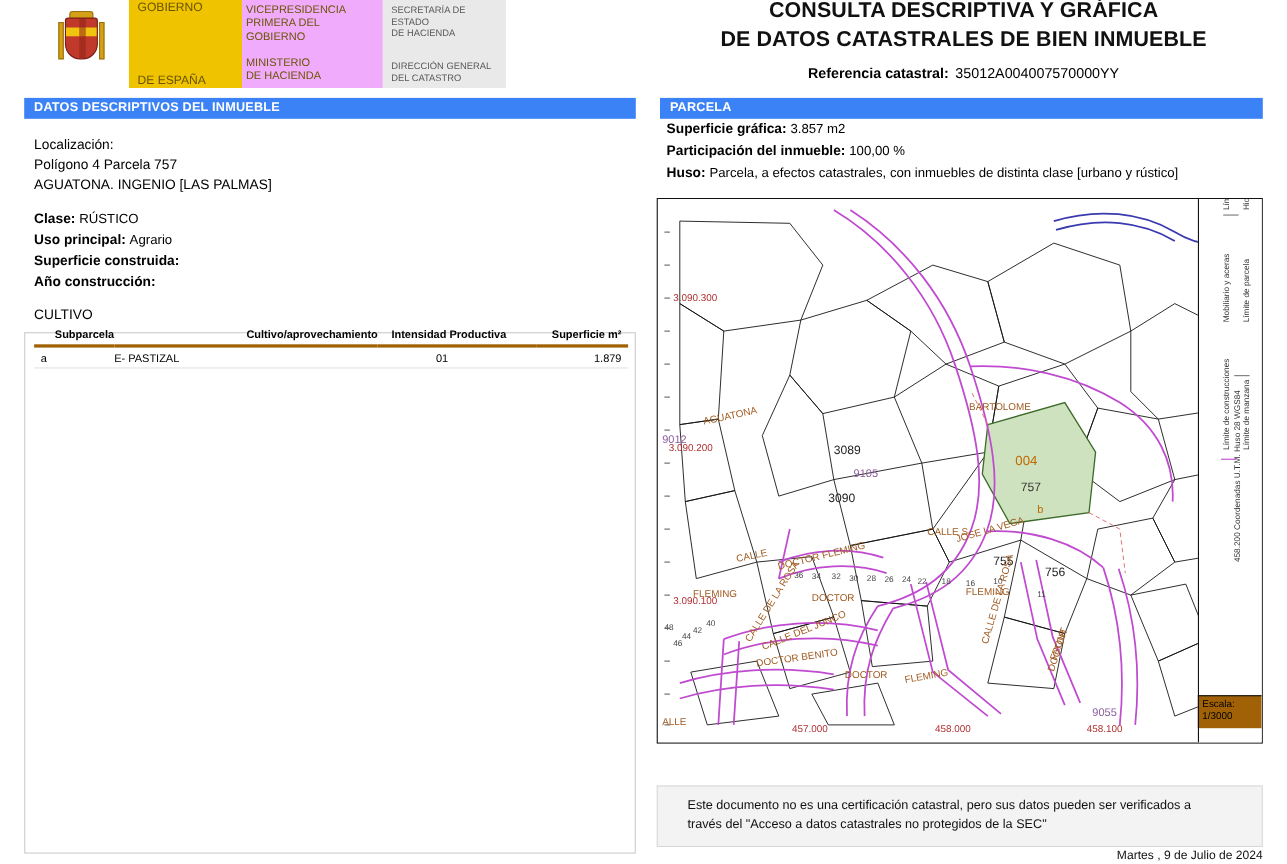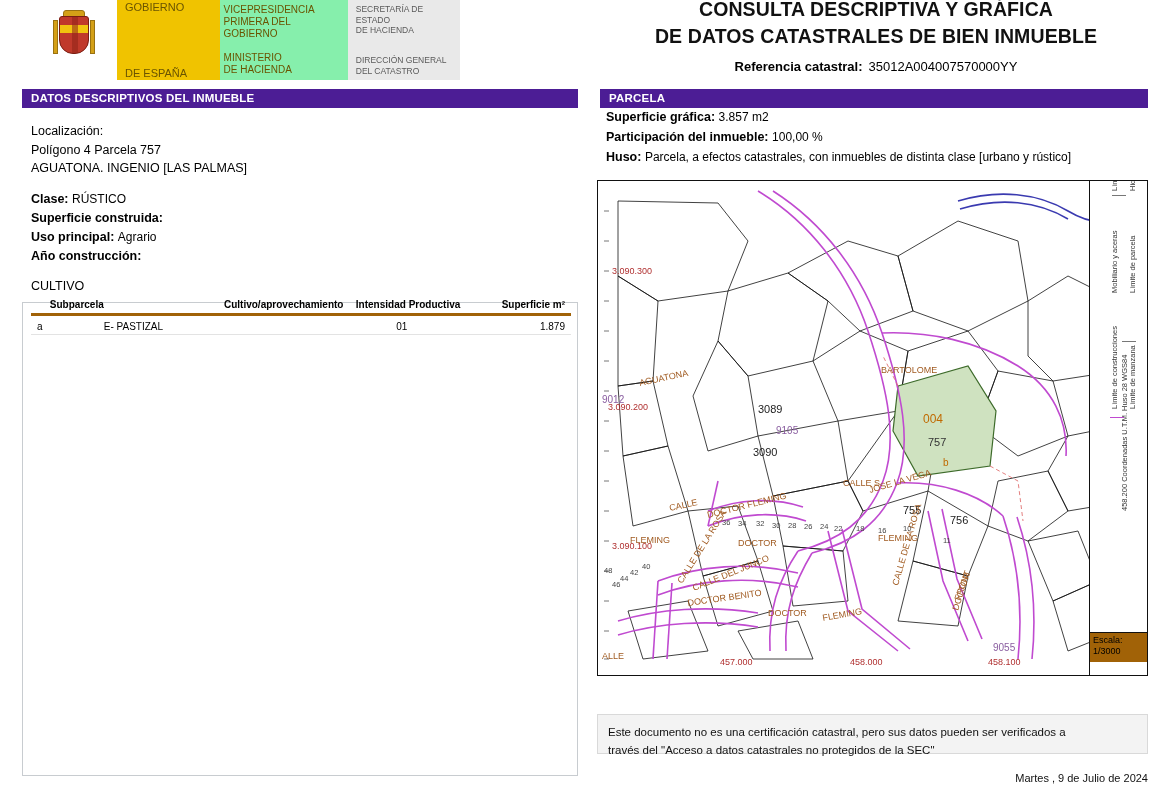--- a/index.html
+++ b/index.html
@@ -104,21 +104,21 @@
     padding-left: 8px;
     box-sizing: border-box;
   }
   .gob-box .l1, .gob-box .l2 {
     font-size: 11px;
     line-height: 14px;
     color: #6a5400;
   }
   .mid-box {
     width: 135px;
-    background: #86efac;
+    background: #f0abfc;
     color: #6a5400;
     box-sizing: border-box;
     padding: 4px 6px 4px 4px;
     display: flex;
     flex-direction: column;
     justify-content: space-between;
   }
   .mid-box .grp { line-height: 12px; }
   .mid-box .t {
     font-size: 10px;
@@ -158,21 +158,21 @@
     margin-top: 9px;
     font-size: 13px;
   }
   .ref-label { font-weight: bold; }
   .ref-value { margin-left: 6px; text-align: right; }
 
   
   .bar {
     position: absolute;
     height: 19px;
-    background: #4c1d95;
+    background: #3b82f6;
     color: #ffffff;
     font-size: 11.5px;
     font-weight: bold;
     line-height: 19px;
     padding-left: 9px;
     box-sizing: border-box;
     letter-spacing: .2px;
   }
   #bar-left { left: 22px; top: 89px; width: 556px; }
   #bar-right { left: 600px; top: 89px; width: 548px; }
@@ -300,27 +300,27 @@
     font-weight: normal;
     padding: 2px 0 0 3px;
     line-height: 11px;
   }
 
   
   .note {
     position: absolute;
     left: 597px; top: 714px;
     width: 551px;
-    height: 40px;
+    height: 56px;
     background: #f3f3f3;
     border: 1px solid #d9d9d9;
     box-sizing: border-box;
     font-size: 11.5px;
     line-height: 18px;
-    padding: 8px 10px;
+    padding: 8px 27px;
     color: #111;
   }
   .date-line {
     position: absolute;
     left: 597px; top: 772px;
     width: 551px;
     text-align: right;
     font-size: 11px;
     color: #111;
   }
@@ -388,26 +388,26 @@
       <div class="loc-line">Polígono 4 Parcela 757</div>
       <div class="loc-line">AGUATONA. INGENIO [LAS PALMAS]</div>
 
       <div class="gap"></div>
 
       <div class="fld">
         <b>Clase:</b>
         <span class="v">RÚSTICO</span>
       </div>
       <div class="fld">
+        <b>Uso principal:</b>
+        <span class="v">Agrario</span>
+      </div>
+      <div class="fld">
         <b>Superficie construida:</b>
         <span class="v"></span>
-      </div>
-      <div class="fld">
-        <b>Uso principal:</b>
-        <span class="v">Agrario</span>
       </div>
       <div class="fld">
         <b>Año construcción:</b>
         <span class="v"></span>
       </div>
 
       <div class="cultivo-title">CULTIVO</div>
 
       <table class="cultivo">
         <thead>

